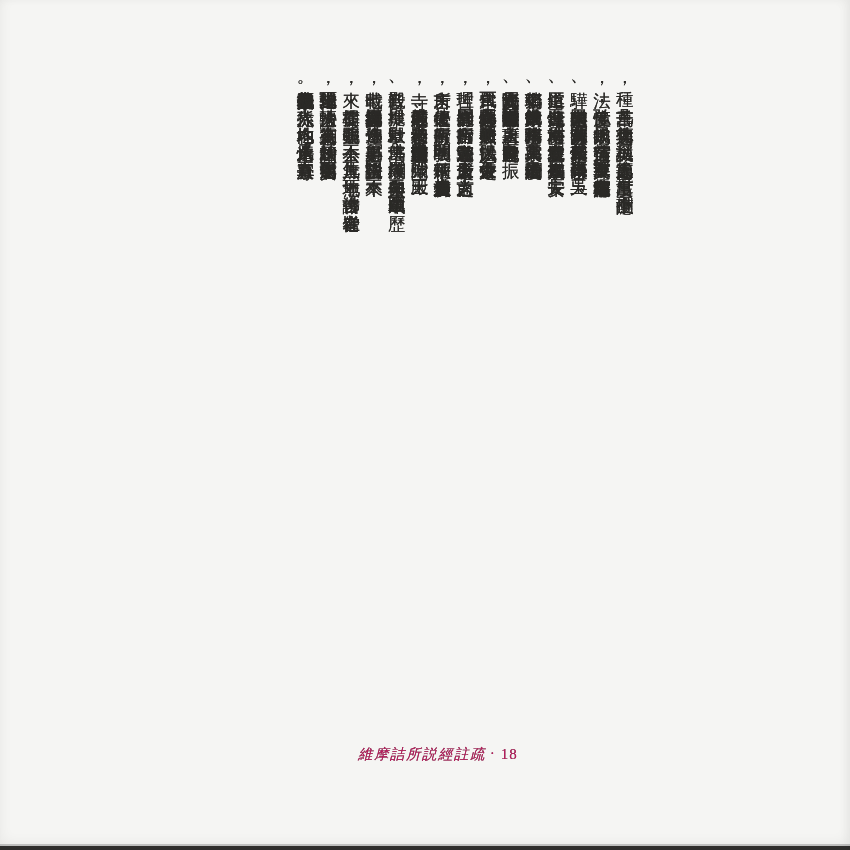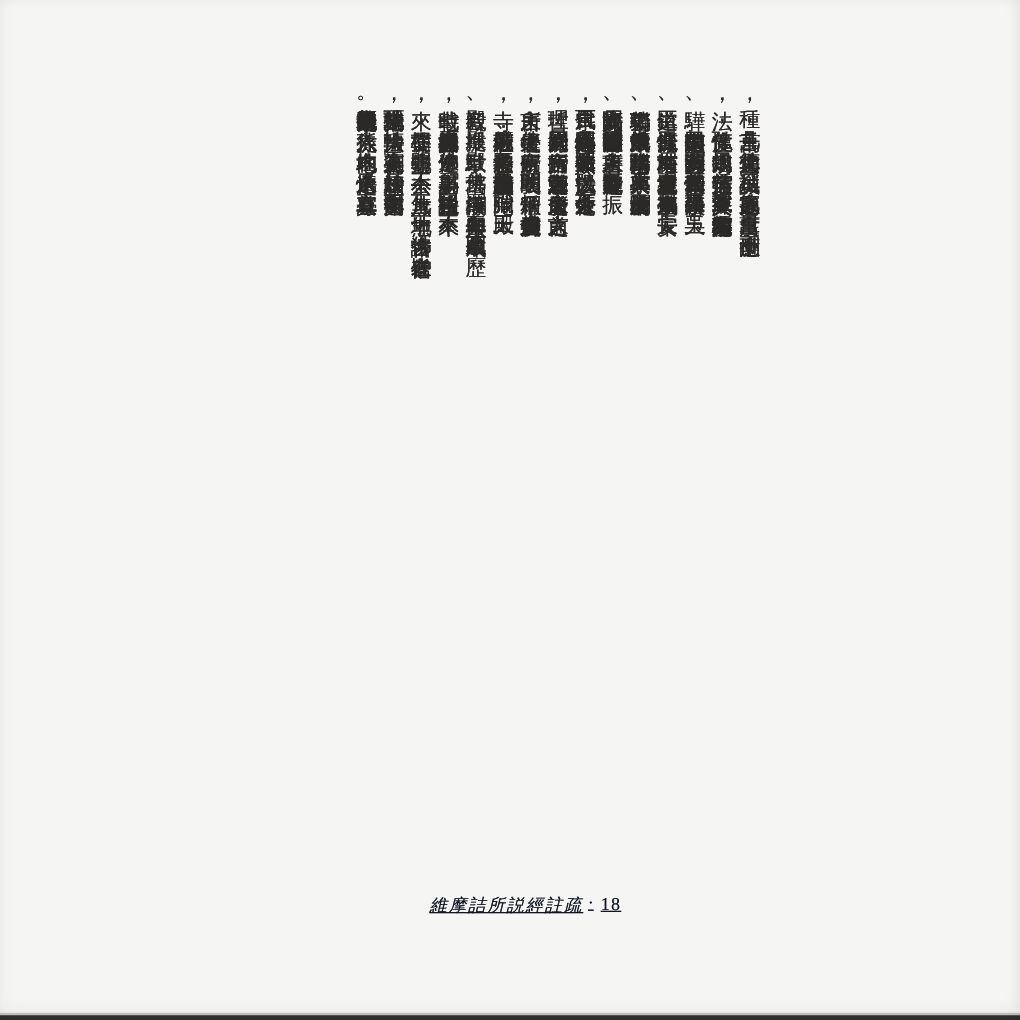--- a/index.html
+++ b/index.html
@@ -40,23 +40,22 @@
     margin: 0 5.3px;
     height: 632px;
   }
   .footer {
     position: absolute;
     top: 743px;
     left: 358px;
     height: 22px;
     display: flex;
     align-items: center;
-    color: #0f172a;
+    color: #be185d;
     text-shadow: 0 0 0.4px #55544f;
-    text-decoration: underline;
   }
   .footer .running-title {
     font-style: italic;
     font-size: 14.5px;
     letter-spacing: 1.5px;
   }
   .footer .separator {
     font-size: 14px;
     margin: 0 6px 0 4px;
   }

